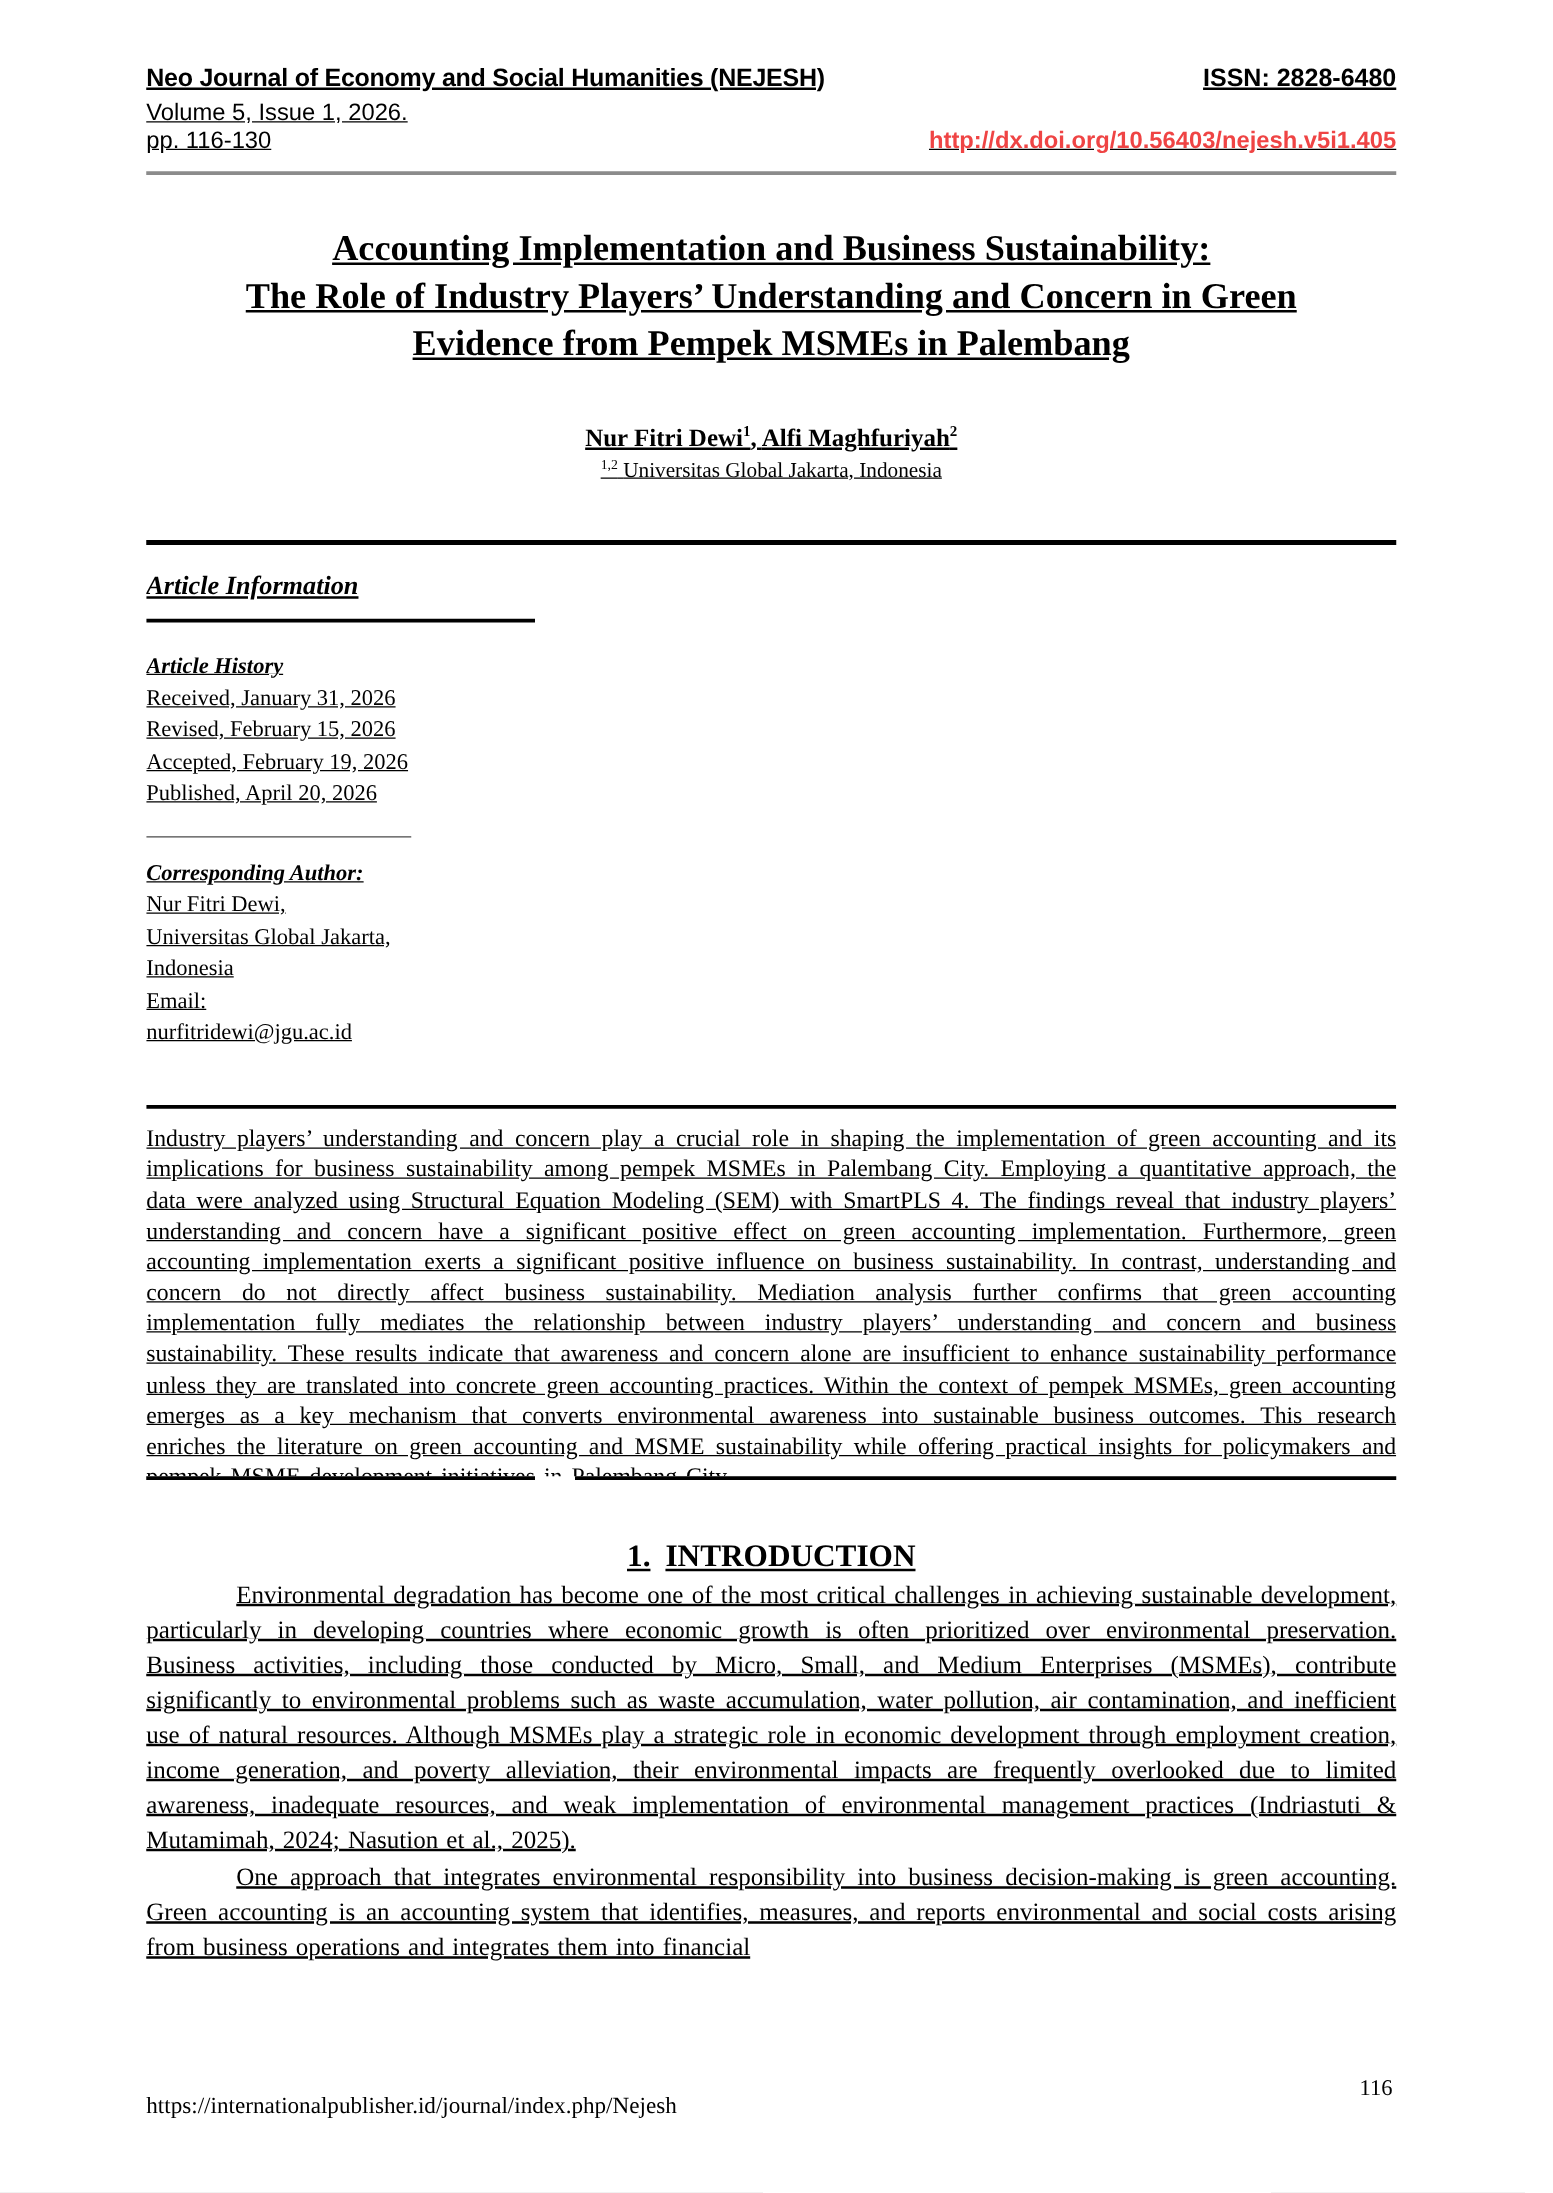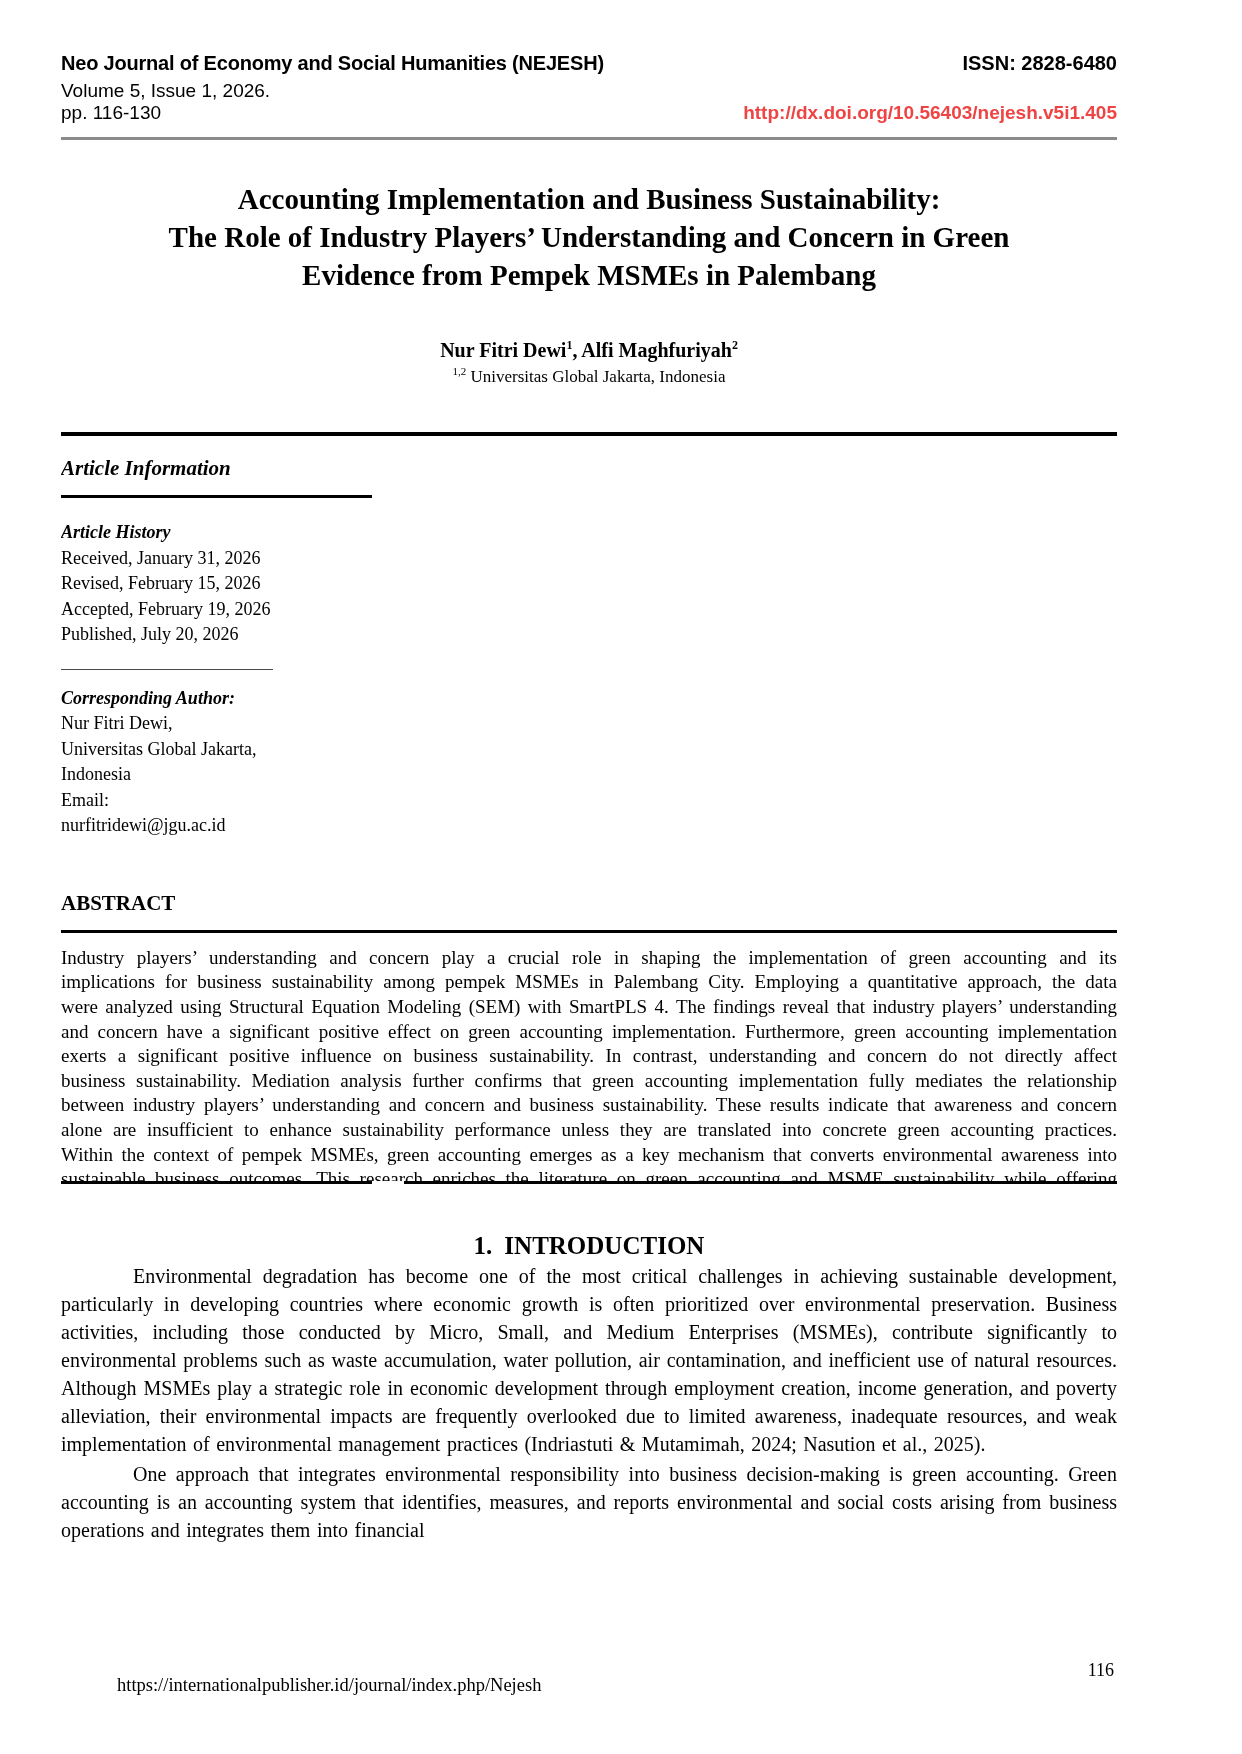--- a/index.html
+++ b/index.html
@@ -6,21 +6,21 @@
   html,body { background:#e8e8e8; }
   .page {
     position:relative;
     width:1242px; height:1754px;
     margin:0 auto;
     background:#ffffff;
     font-family:"Liberation Serif", serif;
     color:#000;
     overflow:hidden;
   }
-  .content { padding:52px 125px 0 61px; }
+  .content { padding:52px 125px 0 117px;text-decoration:underline; }
 
   
   .hdr { font-family:"Liberation Sans", sans-serif; }
   .hdr-row { display:flex; justify-content:space-between; align-items:baseline; }
   .journal-name { font-size:20px; font-weight:bold; letter-spacing:-0.2px; }
   .issn { font-size:20px; font-weight:bold; }
   .vol-line { font-size:19px; margin-top:5px; }
   .pp-line { font-size:19px; }
   .doi { font-size:19px; font-weight:bold; color:#ef4444; text-decoration:none; }
   .hdr-rule { height:3px; background:#8b8b8b; margin-top:13px; }
@@ -106,33 +106,32 @@
     <div class="columns">
 
       <div class="col-left">
         <div class="col-heading italic">Article Information</div>
         <div class="heading-rule"></div>
         <div class="left-body">
           <div class="sub-heading">Article History</div>
           <div>Received, January 31, 2026</div>
           <div>Revised, February 15, 2026</div>
           <div>Accepted, February 19, 2026</div>
-          <div>Published, July 20, 2026</div>
+          <div>Published, April 20, 2026</div>
           <div class="history-divider"></div>
           <div class="sub-heading">Corresponding Author:</div>
           <div>Nur Fitri Dewi,</div>
           <div>Universitas Global Jakarta,</div>
           <div>Indonesia</div>
           <div>Email:</div>
           <div>nurfitridewi@jgu.ac.id</div>
         </div>
       </div>
 
       <div class="col-right">
-        <div class="col-heading">ABSTRACT</div>
         <div class="heading-rule"></div>
         <div class="abstract-body">Industry players’ understanding and concern play a crucial role in shaping the implementation of green accounting and its implications for business sustainability among pempek MSMEs in Palembang City. Employing a quantitative approach, the data were analyzed using Structural Equation Modeling (SEM) with SmartPLS 4. The findings reveal that industry players’ understanding and concern have a significant positive effect on green accounting implementation. Furthermore, green accounting implementation exerts a significant positive influence on business sustainability. In contrast, understanding and concern do not directly affect business sustainability. Mediation analysis further confirms that green accounting implementation fully mediates the relationship between industry players’ understanding and concern and business sustainability. These results indicate that awareness and concern alone are insufficient to enhance sustainability performance unless they are translated into concrete green accounting practices. Within the context of pempek MSMEs, green accounting emerges as a key mechanism that converts environmental awareness into sustainable business outcomes. This research enriches the literature on green accounting and MSME sustainability while offering practical insights for policymakers and pempek MSME development initiatives in Palembang City.</div>
         <div class="keywords"><b>Keywords:</b><span> green accounting, business sustainability, industry understanding, industry concern, MSMEs, pempek industry.</span></div>
       </div>
 
     </div>
 
     <div class="bottom-rules">
       <div class="rule l"></div>
       <div class="rule r"></div>

